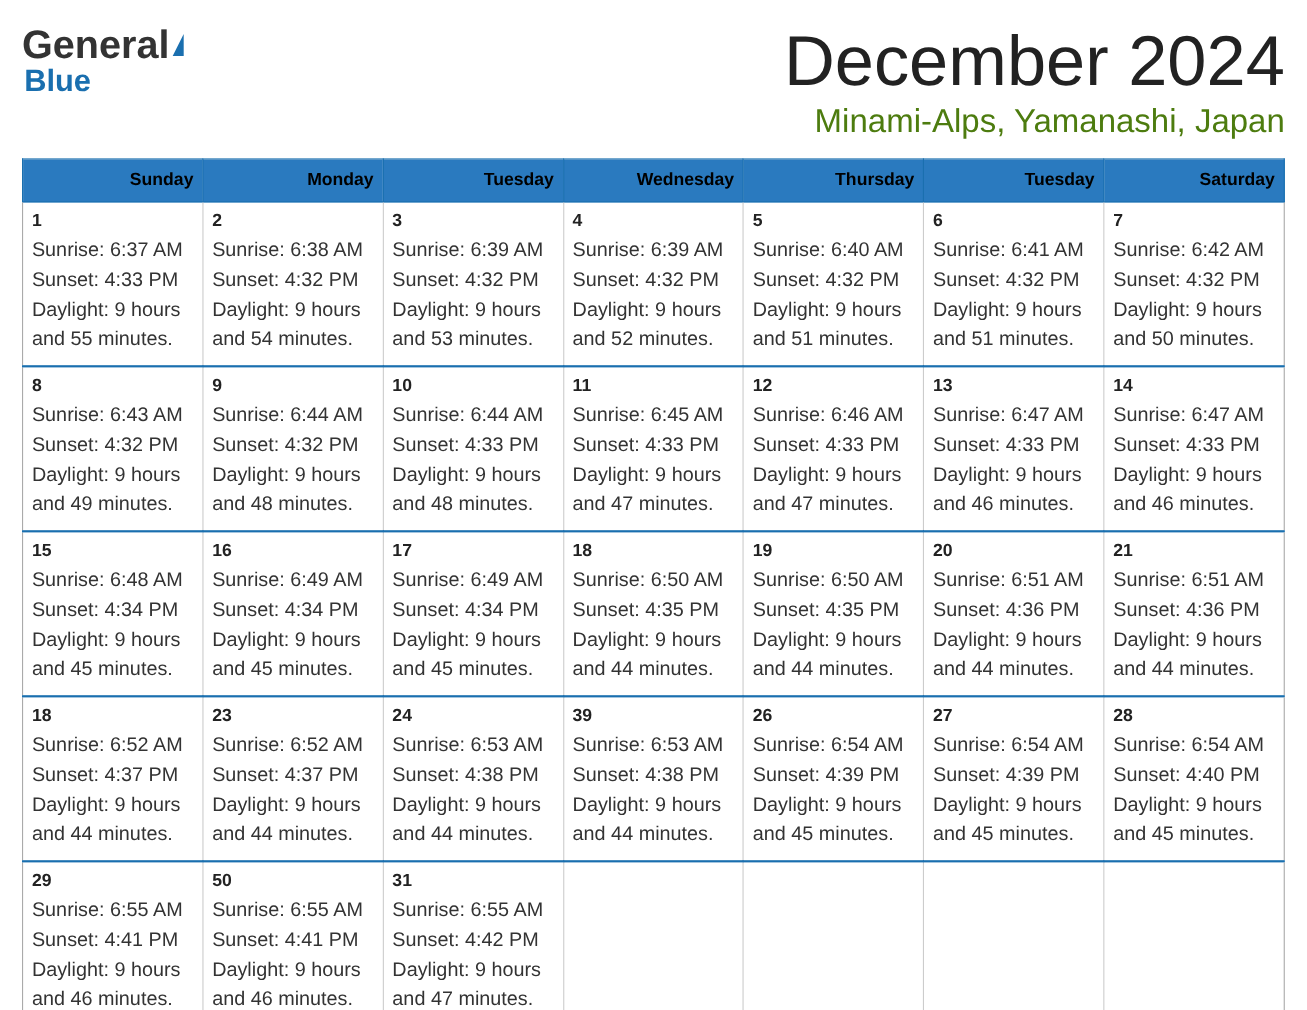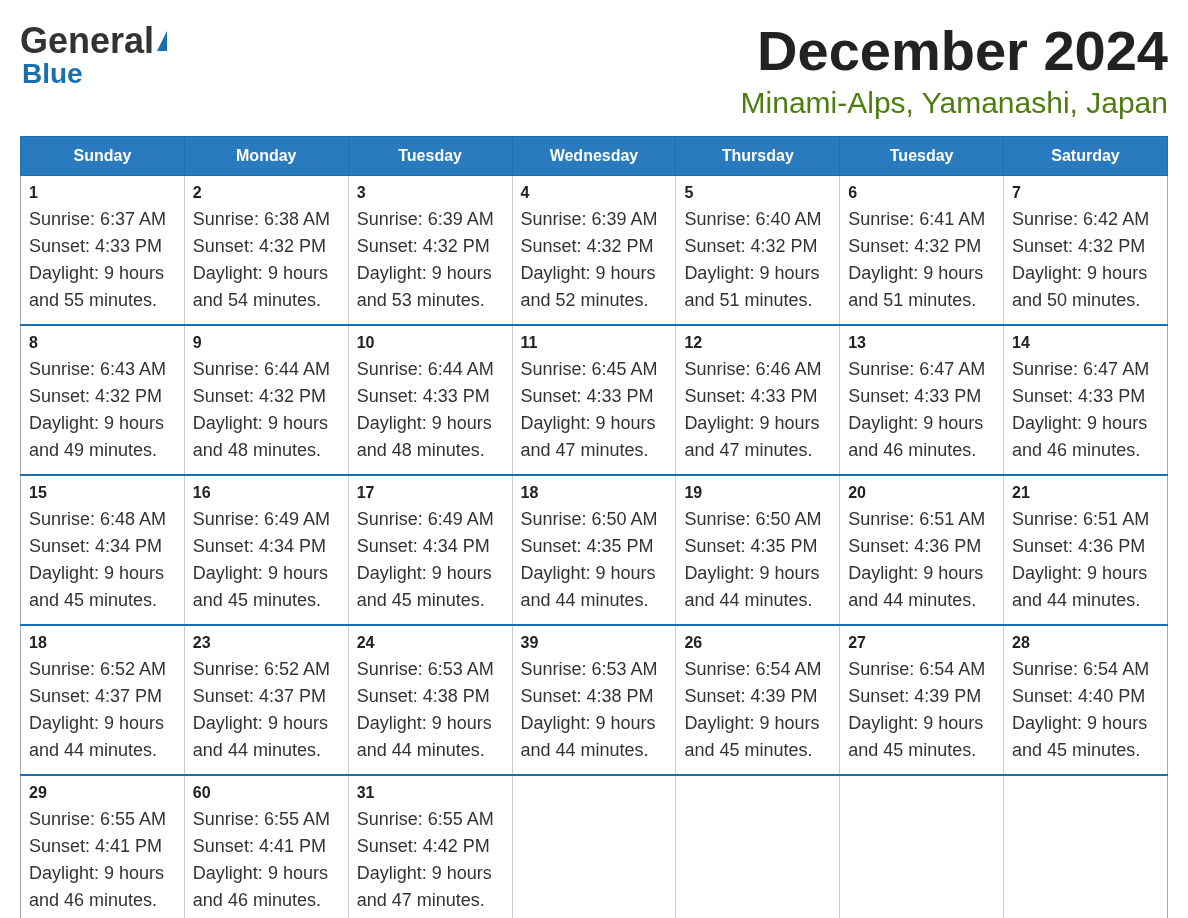--- a/index.html
+++ b/index.html
@@ -22,46 +22,46 @@
       display: flex;
       flex-direction: column;
       align-items: flex-start;
     }
 
     .title-area {
       text-align: right;
     }
 
     .month-title {
-      font-size: 56px;
-      font-weight: bold;
+      font-size: 64px;
+      font-weight: normal;
       color: #222;
       line-height: 1.1;
     }
 
     .location-subtitle {
       font-size: 30px;
       color: #4d7c0f;
       margin-top: 4px;
     }
 
     
     .calendar-table {
       width: 100%;
       border-collapse: collapse;
       border: 1px solid #aaa;
     }
 
     .calendar-table thead tr th {
       background-color: #2a7abf;
-      color: #ffffff;
+      color: #000000;
       font-size: 16px;
       font-weight: bold;
       padding: 10px 8px;
-      text-align: center;
+      text-align: right;
       border: 1px solid #1a6faf;
     }
 
     .calendar-table tbody tr {
       border-bottom: 2px solid #1a6faf;
     }
 
     .calendar-table tbody tr td {
       vertical-align: top;
       padding: 8px 8px 10px 8px;
@@ -246,21 +246,21 @@
           <span class="day-number">28</span>
           <span class="day-info">Sunrise: 6:54 AM<br>Sunset: 4:40 PM<br>Daylight: 9 hours and 45 minutes.</span>
         </td>
       </tr>
       <tr>
         <td>
           <span class="day-number">29</span>
           <span class="day-info">Sunrise: 6:55 AM<br>Sunset: 4:41 PM<br>Daylight: 9 hours and 46 minutes.</span>
         </td>
         <td>
-          <span class="day-number">60</span>
+          <span class="day-number">50</span>
           <span class="day-info">Sunrise: 6:55 AM<br>Sunset: 4:41 PM<br>Daylight: 9 hours and 46 minutes.</span>
         </td>
         <td>
           <span class="day-number">31</span>
           <span class="day-info">Sunrise: 6:55 AM<br>Sunset: 4:42 PM<br>Daylight: 9 hours and 47 minutes.</span>
         </td>
         <td class="empty-cell"></td>
         <td class="empty-cell"></td>
         <td class="empty-cell"></td>
         <td class="empty-cell"></td>

